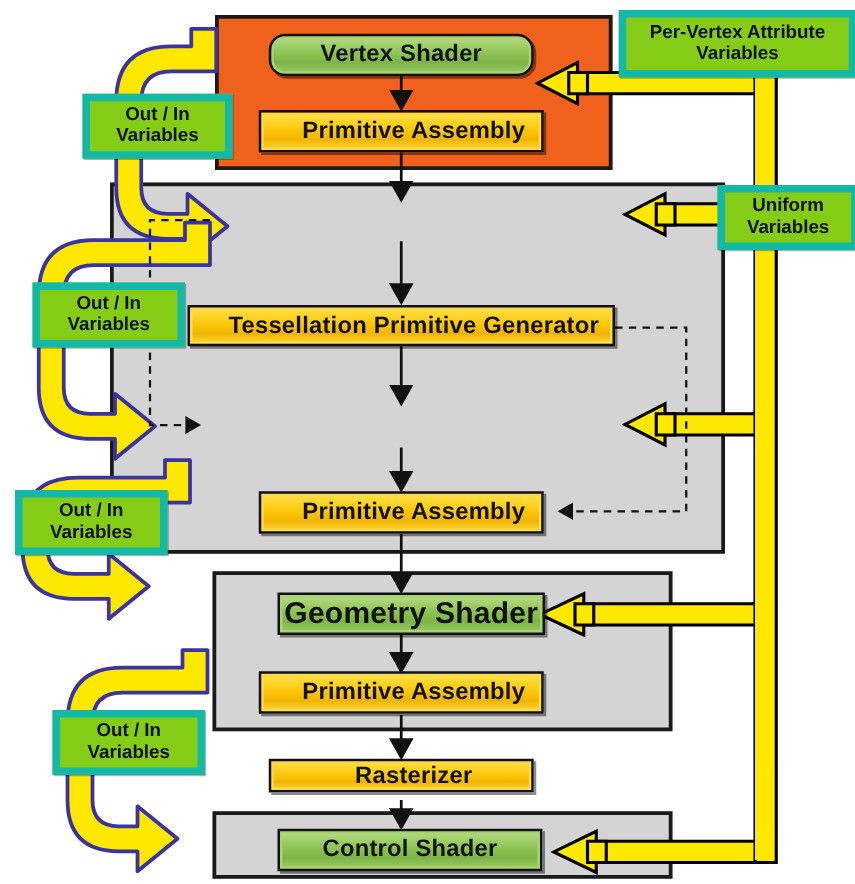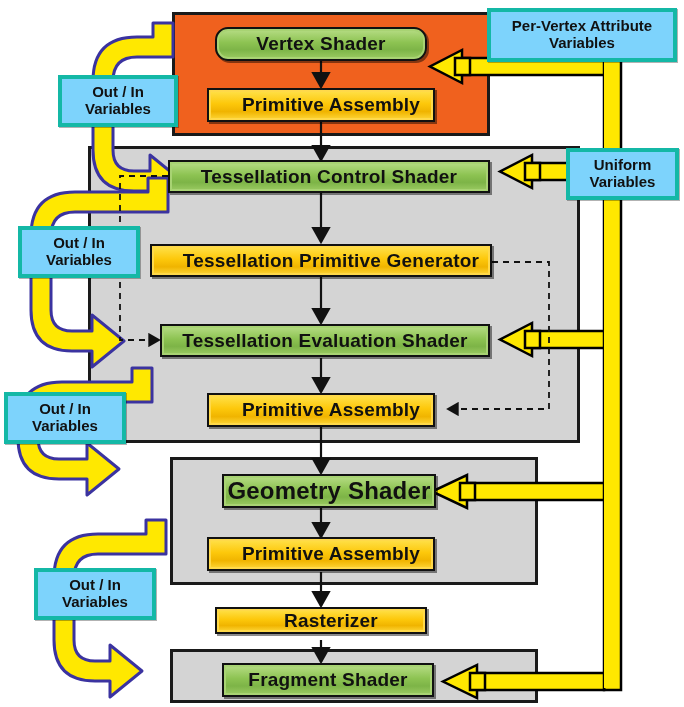--- a/index.html
+++ b/index.html
@@ -26,25 +26,26 @@
   }
   .node.yellow{
     background:linear-gradient(to bottom,#ffe24d 0%,#fdc80b 45%,#f0b400 72%,#ffd83a 100%);
     box-shadow:inset 0 0 0 2px #ffd94a, 2px 2px 0 rgba(0,0,0,.45);
     padding-left:20px;
   }
 
   
   .label-box{
     position:absolute;box-sizing:border-box;
-    background:#7dd3fc;border:4px solid #14b8a6;
+    background:#84cc16;border:6px solid #14b8a6;
     display:flex;align-items:center;justify-content:center;
     text-align:center;line-height:1.12;
     font-weight:bold;color:#111111;
     box-shadow:1px 1px 0 rgba(0,0,0,.3);
+    margin-left:8px;
   }
 
   
   .layer{position:absolute;left:0;top:0;width:684px;height:707px;}
   #ribbons{z-index:5;}
   #bus{z-index:4;}
   #flow{z-index:8;}
 
   .ribbon{fill:#ffe800;stroke:#3b33a0;stroke-width:3;stroke-linejoin:round;}
   .busshape{fill:#ffe800;stroke:#000000;stroke-width:2.5;stroke-linejoin:miter;}
@@ -243,35 +244,33 @@
 
     <path class="dashline" d="M 168 176 L 120 176 L 120 340 L 160 340" marker-end="url(#ahs)"></path>
 
     <path class="dashline" d="M 492 262 L 549 262 L 549 409 L 447 409" marker-end="url(#ahs)"></path>
   </svg>
 
   <div class="node green z-node" style="left:215px;top:27px;width:212px;height:34px;font-size:19px;border-radius:13px;">Vertex Shader</div>
 
   <div class="node yellow z-node" style="left:207px;top:88px;width:228px;height:34px;font-size:19px;">Primitive Assembly</div>
 
-  <div class="node green z-node" style="left:168px;top:160px;width:322px;height:33px;font-size:19px;">Tessellation Control Shader</div>
 
   <div class="node yellow z-node" style="left:150px;top:244px;width:342px;height:33px;font-size:19px;">Tessellation Primitive Generator</div>
 
-  <div class="node green z-node" style="left:160px;top:324px;width:330px;height:33px;font-size:19px;">Tessellation Evaluation Shader</div>
 
   <div class="node yellow z-node" style="left:207px;top:393px;width:228px;height:34px;font-size:19px;">Primitive Assembly</div>
 
   <div class="node green z-node" style="left:222px;top:474px;width:214px;height:34px;font-size:24px;">Geometry Shader</div>
 
   <div class="node yellow z-node" style="left:207px;top:537px;width:228px;height:34px;font-size:19px;">Primitive Assembly</div>
 
   <div class="node yellow z-node" style="left:215px;top:607px;width:212px;height:27px;font-size:19px;">Rasterizer</div>
 
-  <div class="node green z-node" style="left:222px;top:663px;width:212px;height:34px;font-size:19px;">Fragment Shader</div>
+  <div class="node green z-node" style="left:222px;top:663px;width:212px;height:34px;font-size:19px;">Control Shader</div>
 
   <div class="label-box z-label" style="left:487px;top:8px;width:190px;height:54px;font-size:15px;">
     <div>
       <span>Per-Vertex Attribute</span><br>
       <span>Variables</span>
     </div>
   </div>
 
   <div class="label-box z-label" style="left:566px;top:148px;width:113px;height:52px;font-size:15px;">
     <div>

